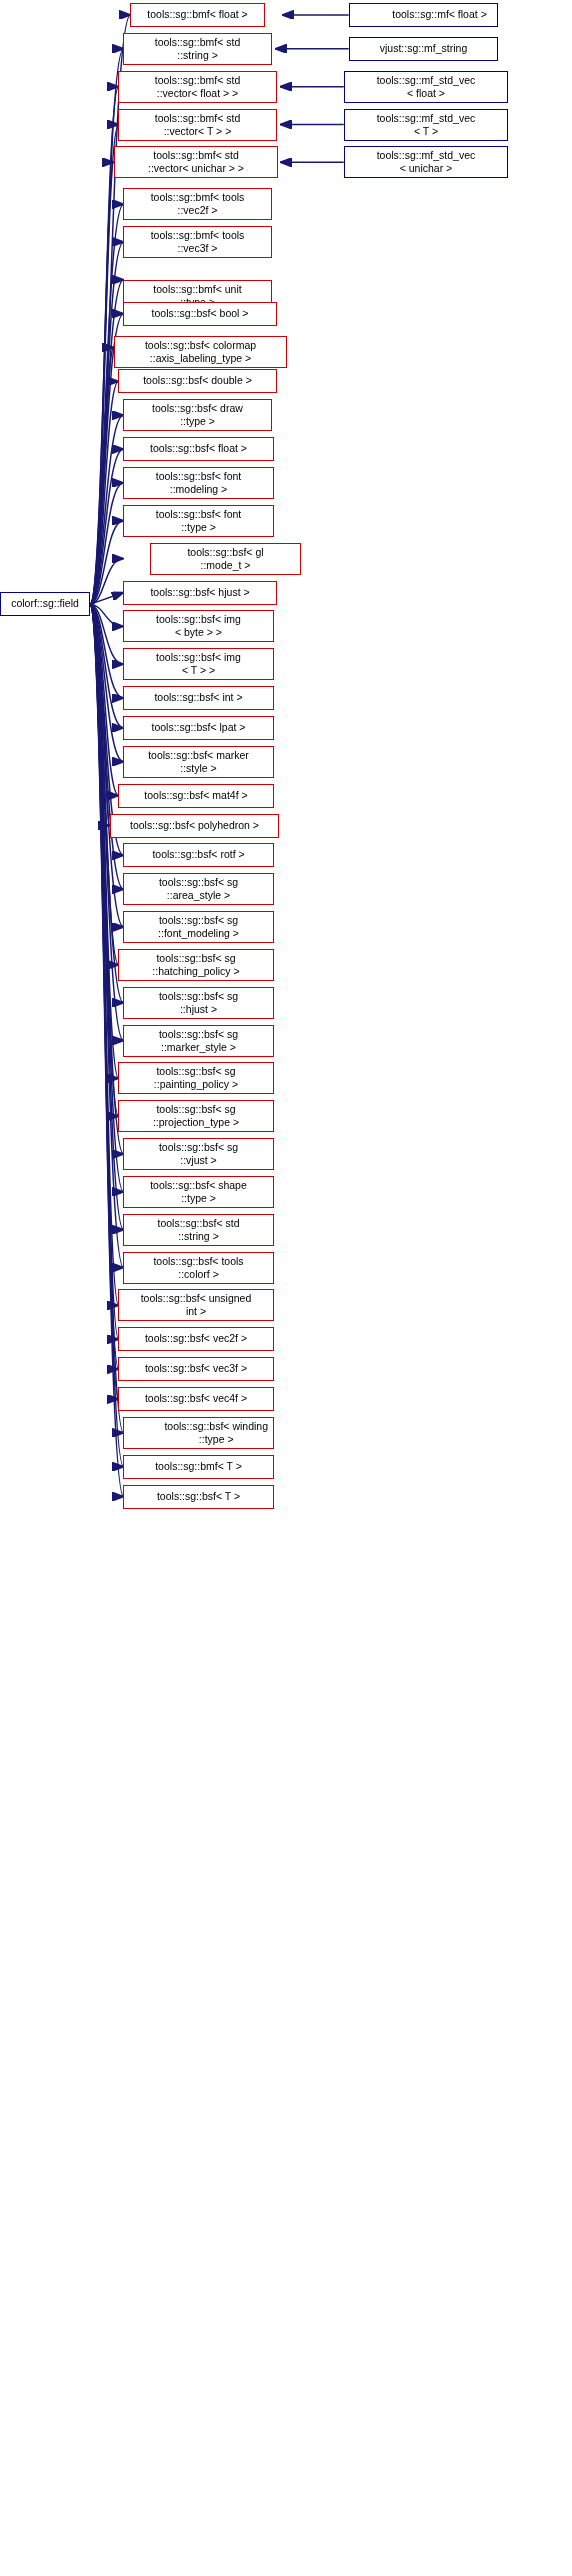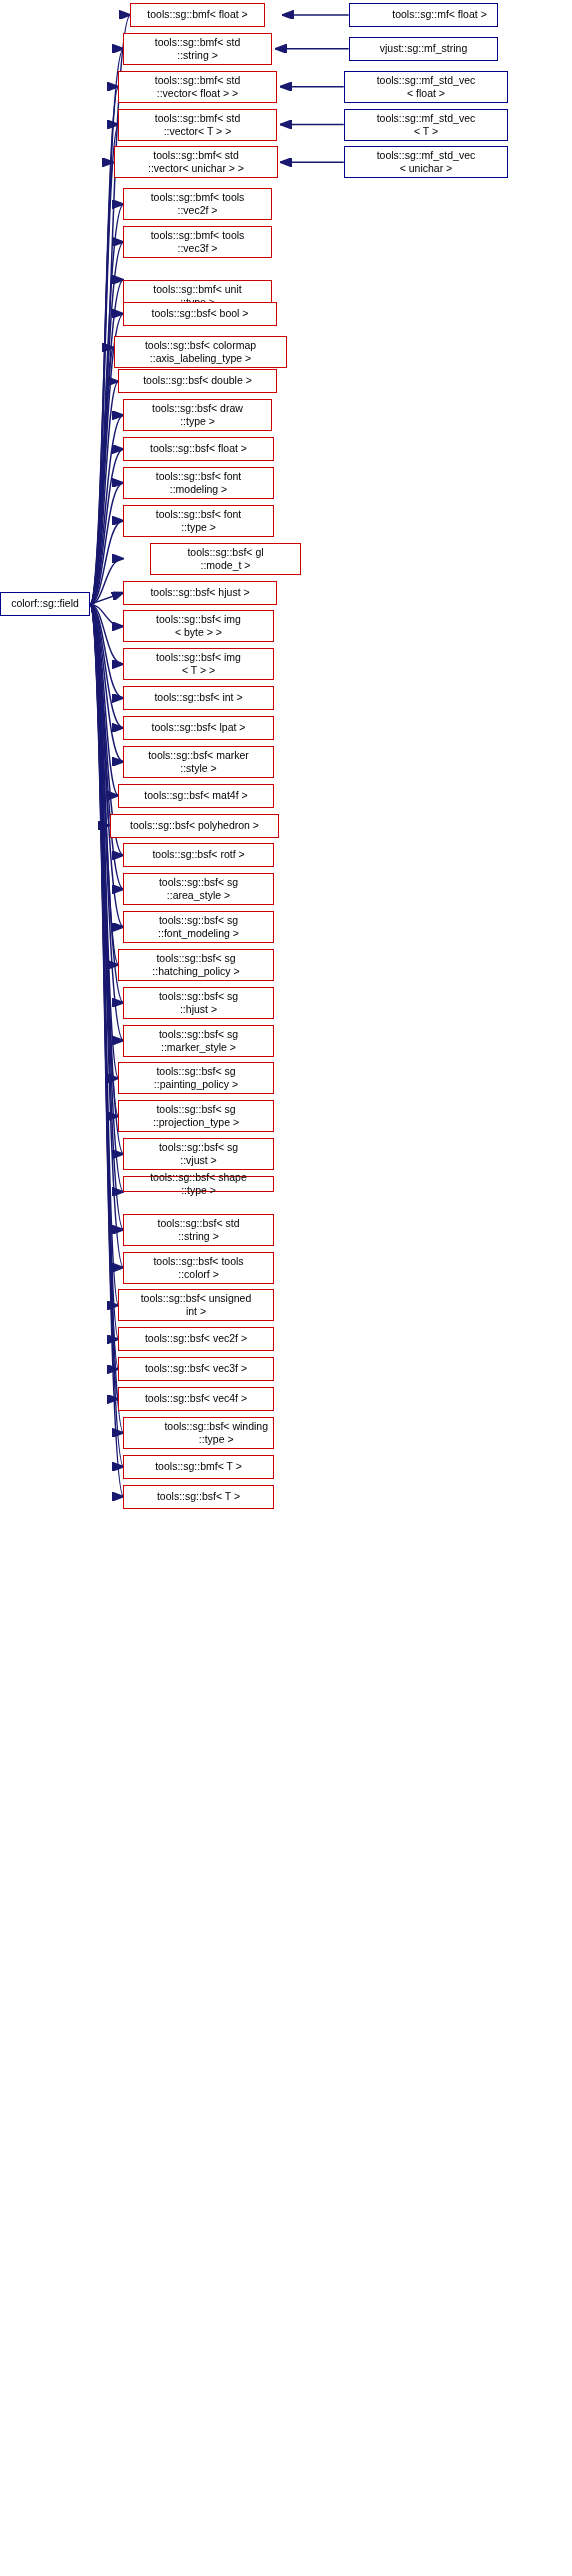--- a/index.html
+++ b/index.html
@@ -277,21 +277,21 @@
   </div>
   <div class="node" style="left:118px; top:1062px; width:156px; height:32px; white-space:normal; line-height:1.2;">
     <span>tools::sg::bsf&lt; sg<br>::painting_policy &gt;</span>
   </div>
   <div class="node" style="left:118px; top:1100px; width:156px; height:32px; white-space:normal; line-height:1.2;">
     <span>tools::sg::bsf&lt; sg<br>::projection_type &gt;</span>
   </div>
   <div class="node" style="left:123px; top:1138px; width:151px; height:32px; white-space:normal; line-height:1.2;">
     <span>tools::sg::bsf&lt; sg<br>::vjust &gt;</span>
   </div>
-  <div class="node" style="left:123px; top:1176px; width:151px; height:16px; white-space:normal; line-height:1.2;">
+  <div class="node" style="left:123px; top:1176px; width:151px; height:32px; white-space:normal; line-height:1.2;">
     <span>tools::sg::bsf&lt; shape<br>::type &gt;</span>
   </div>
   <div class="node" style="left:123px; top:1214px; width:151px; height:32px; white-space:normal; line-height:1.2;">
     <span>tools::sg::bsf&lt; std<br>::string &gt;</span>
   </div>
   <div class="node" style="left:123px; top:1252px; width:151px; height:32px; white-space:normal; line-height:1.2;">
     <span>tools::sg::bsf&lt; tools<br>::colorf &gt;</span>
   </div>
   <div class="node" style="left:118px; top:1289px; width:156px; height:32px; white-space:normal; line-height:1.2;">
     <span>tools::sg::bsf&lt; unsigned<br>int &gt;</span>

